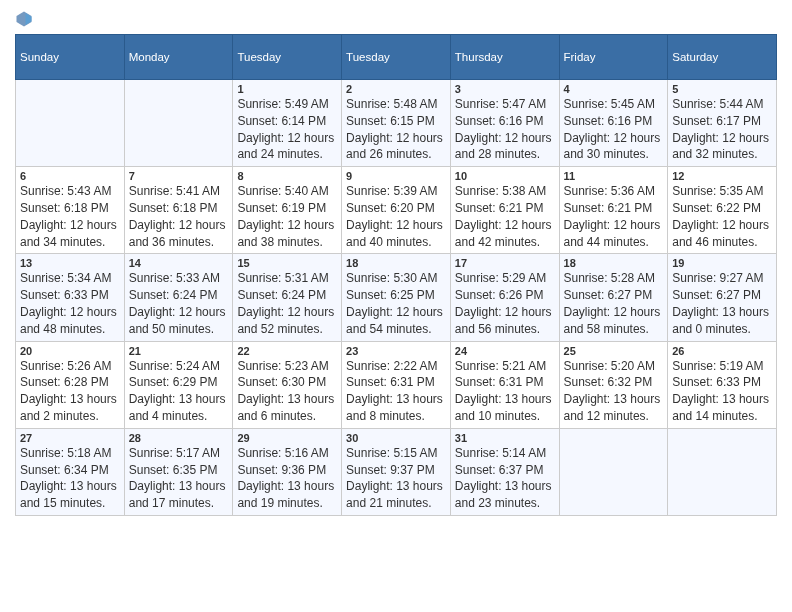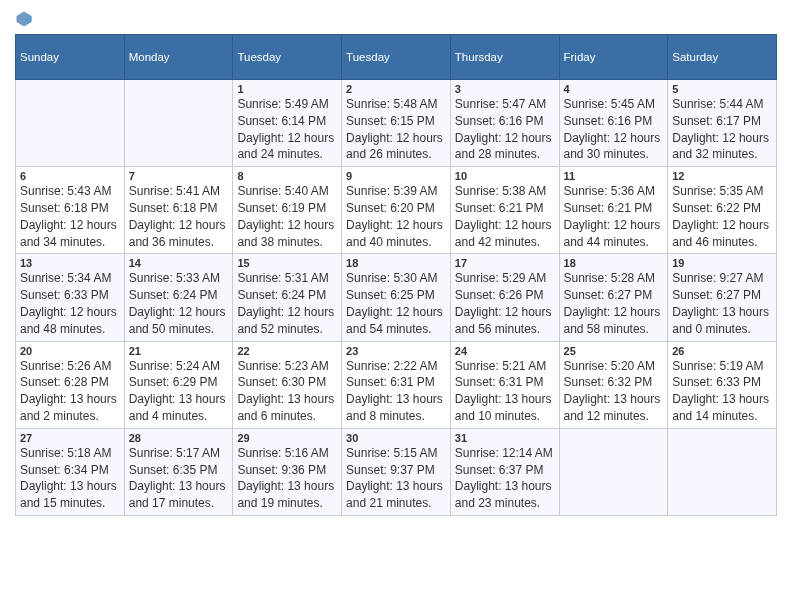--- a/index.html
+++ b/index.html
@@ -350,21 +350,21 @@
           </td>
           <td>
             <span class="day-num">30</span>
             <div class="day-detail">Sunrise: 5:15 AM
 Sunset: 9:37 PM
 Daylight: 13 hours
 and 21 minutes.</div>
           </td>
           <td>
             <span class="day-num">31</span>
-            <div class="day-detail">Sunrise: 12:14 AM
+            <div class="day-detail">Sunrise: 5:14 AM
 Sunset: 6:37 PM
 Daylight: 13 hours
 and 23 minutes.</div>
           </td>
           <td></td>
           <td></td>
         </tr>
       </tbody>
   </table>
 </div>

